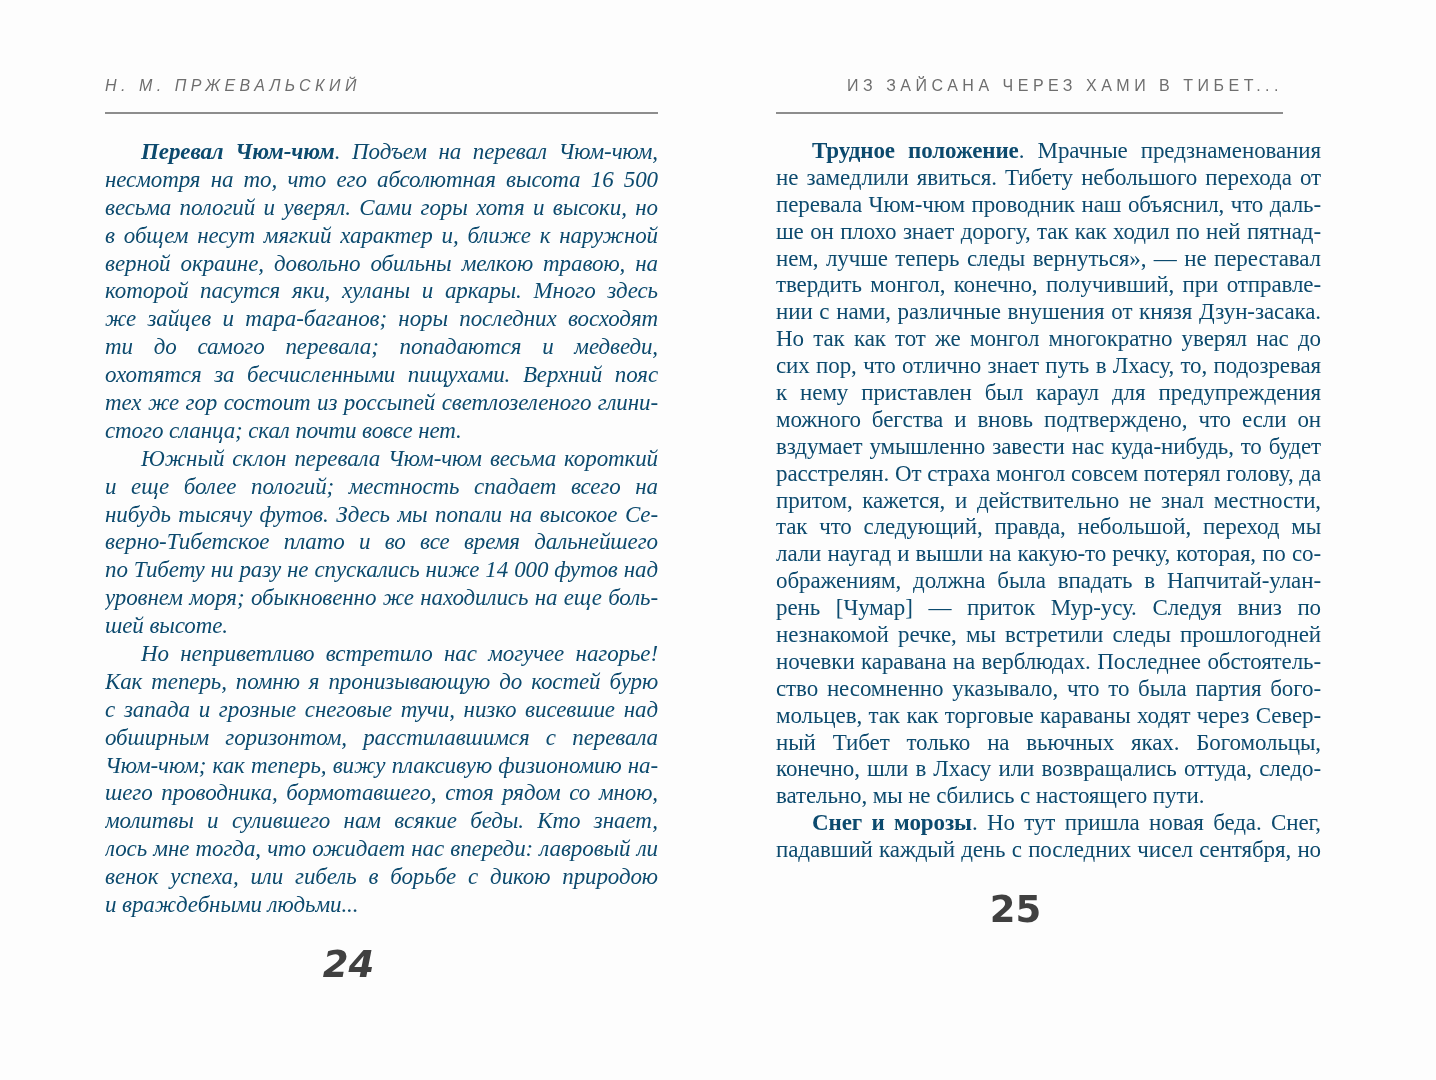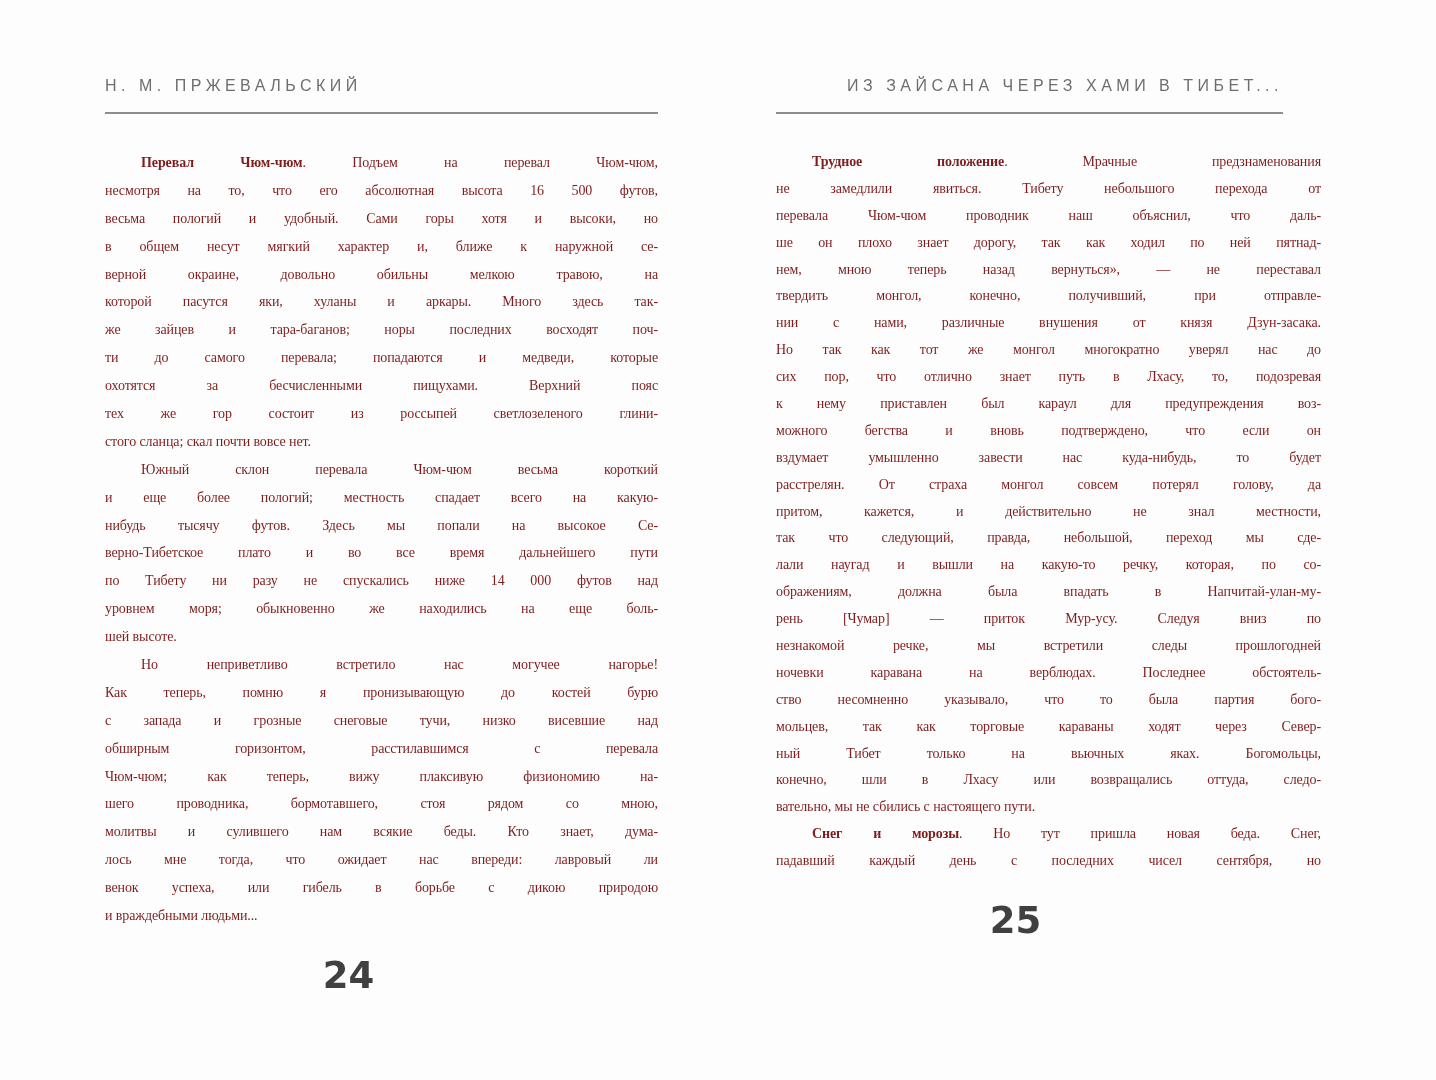--- a/index.html
+++ b/index.html
@@ -2,36 +2,36 @@
 <html lang="ru"><head>
 <meta charset="utf-8">
 <style>
   html, body { margin:0; padding:0; background:#ffffff; }
   .spread {
     position:relative; width:1436px; height:1080px;
     background:#fdfdfd; overflow:hidden;
     font-family:"Liberation Serif", serif;
   }
   .page { position:absolute; top:76px; }
-  .page--left  { left:105px; width:553px; }
+  .page--left  { left:105px; width:553px;font-style:italic; }
   .page--right { left:776px; width:545px; }
 
   .head-wrap { width:100%; }
   .page--right .head-wrap { width:507px; }
 
   .running-head {
     font-family:"Liberation Sans", sans-serif;
     font-size:16px; letter-spacing:4.5px; color:#6e6e6e;
     line-height:20px; white-space:nowrap;
   }
   .page--right .running-head { text-align:right; }
 
   .rule { height:2px; background:#8d8d8d; margin-top:16px; }
 
-  .body { margin-top:35px; color:#7f1d1d; font-size:14px; letter-spacing:-0.1px; }
+  .body { margin-top:24px; color:#0c4a6e; font-size:23px; letter-spacing:-0.1px; }
   .line {
     text-align:justify; text-align-last:justify;
     overflow:hidden;
   }
   .page--left  .line { line-height:27.9px; height:27.9px; }
   .page--right .line { line-height:26.9px; height:26.9px; }
   .line--first { text-indent:36px; }
   .line--last  { text-align-last:left; }
   .line b { font-weight:bold; }
 
@@ -48,21 +48,21 @@
 <div class="spread">
 
   <section class="page page--left">
     <div class="head-wrap">
       <div class="running-head">Н. М. ПРЖЕВАЛЬСКИЙ</div>
       <div class="rule"></div>
     </div>
     <div class="body">
         <div class="line line--first"><b>Перевал Чюм-чюм</b>. Подъем на перевал Чюм-чюм,</div>
         <div class="line">несмотря на то, что его абсолютная высота 16 500 футов,</div>
-        <div class="line">весьма пологий и удобный. Сами горы хотя и высоки, но</div>
+        <div class="line">весьма пологий и уверял. Сами горы хотя и высоки, но</div>
         <div class="line">в общем несут мягкий характер и, ближе к наружной се-</div>
         <div class="line">верной окраине, довольно обильны мелкою травою, на</div>
         <div class="line">которой пасутся яки, хуланы и аркары. Много здесь так-</div>
         <div class="line">же зайцев и тара-баганов; норы последних восходят поч-</div>
         <div class="line">ти до самого перевала; попадаются и медведи, которые</div>
         <div class="line">охотятся за бесчисленными пищухами. Верхний пояс</div>
         <div class="line">тех же гор состоит из россыпей светлозеленого глини-</div>
         <div class="line line--last">стого сланца; скал почти вовсе нет.</div>
         <div class="line line--first">Южный склон перевала Чюм-чюм весьма короткий</div>
         <div class="line">и еще более пологий; местность спадает всего на какую-</div>
@@ -88,21 +88,21 @@
   <section class="page page--right">
     <div class="head-wrap">
       <div class="running-head">ИЗ ЗАЙСАНА ЧЕРЕЗ ХАМИ В ТИБЕТ...</div>
       <div class="rule"></div>
     </div>
     <div class="body">
         <div class="line line--first"><b>Трудное положение</b>. Мрачные предзнаменования</div>
         <div class="line">не замедлили явиться. Тибету небольшого перехода от</div>
         <div class="line">перевала Чюм-чюм проводник наш объяснил, что даль-</div>
         <div class="line">ше он плохо знает дорогу, так как ходил по ней пятнад-</div>
-        <div class="line">нем, мною теперь назад вернуться», — не переставал</div>
+        <div class="line">нем, лучше теперь следы вернуться», — не переставал</div>
         <div class="line">твердить монгол, конечно, получивший, при отправле-</div>
         <div class="line">нии с нами, различные внушения от князя Дзун-засака.</div>
         <div class="line">Но так как тот же монгол многократно уверял нас до</div>
         <div class="line">сих пор, что отлично знает путь в Лхасу, то, подозревая</div>
         <div class="line">к нему приставлен был караул для предупреждения воз-</div>
         <div class="line">можного бегства и вновь подтверждено, что если он</div>
         <div class="line">вздумает умышленно завести нас куда-нибудь, то будет</div>
         <div class="line">расстрелян. От страха монгол совсем потерял голову, да</div>
         <div class="line">притом, кажется, и действительно не знал местности,</div>
         <div class="line">так что следующий, правда, небольшой, переход мы сде-</div>

